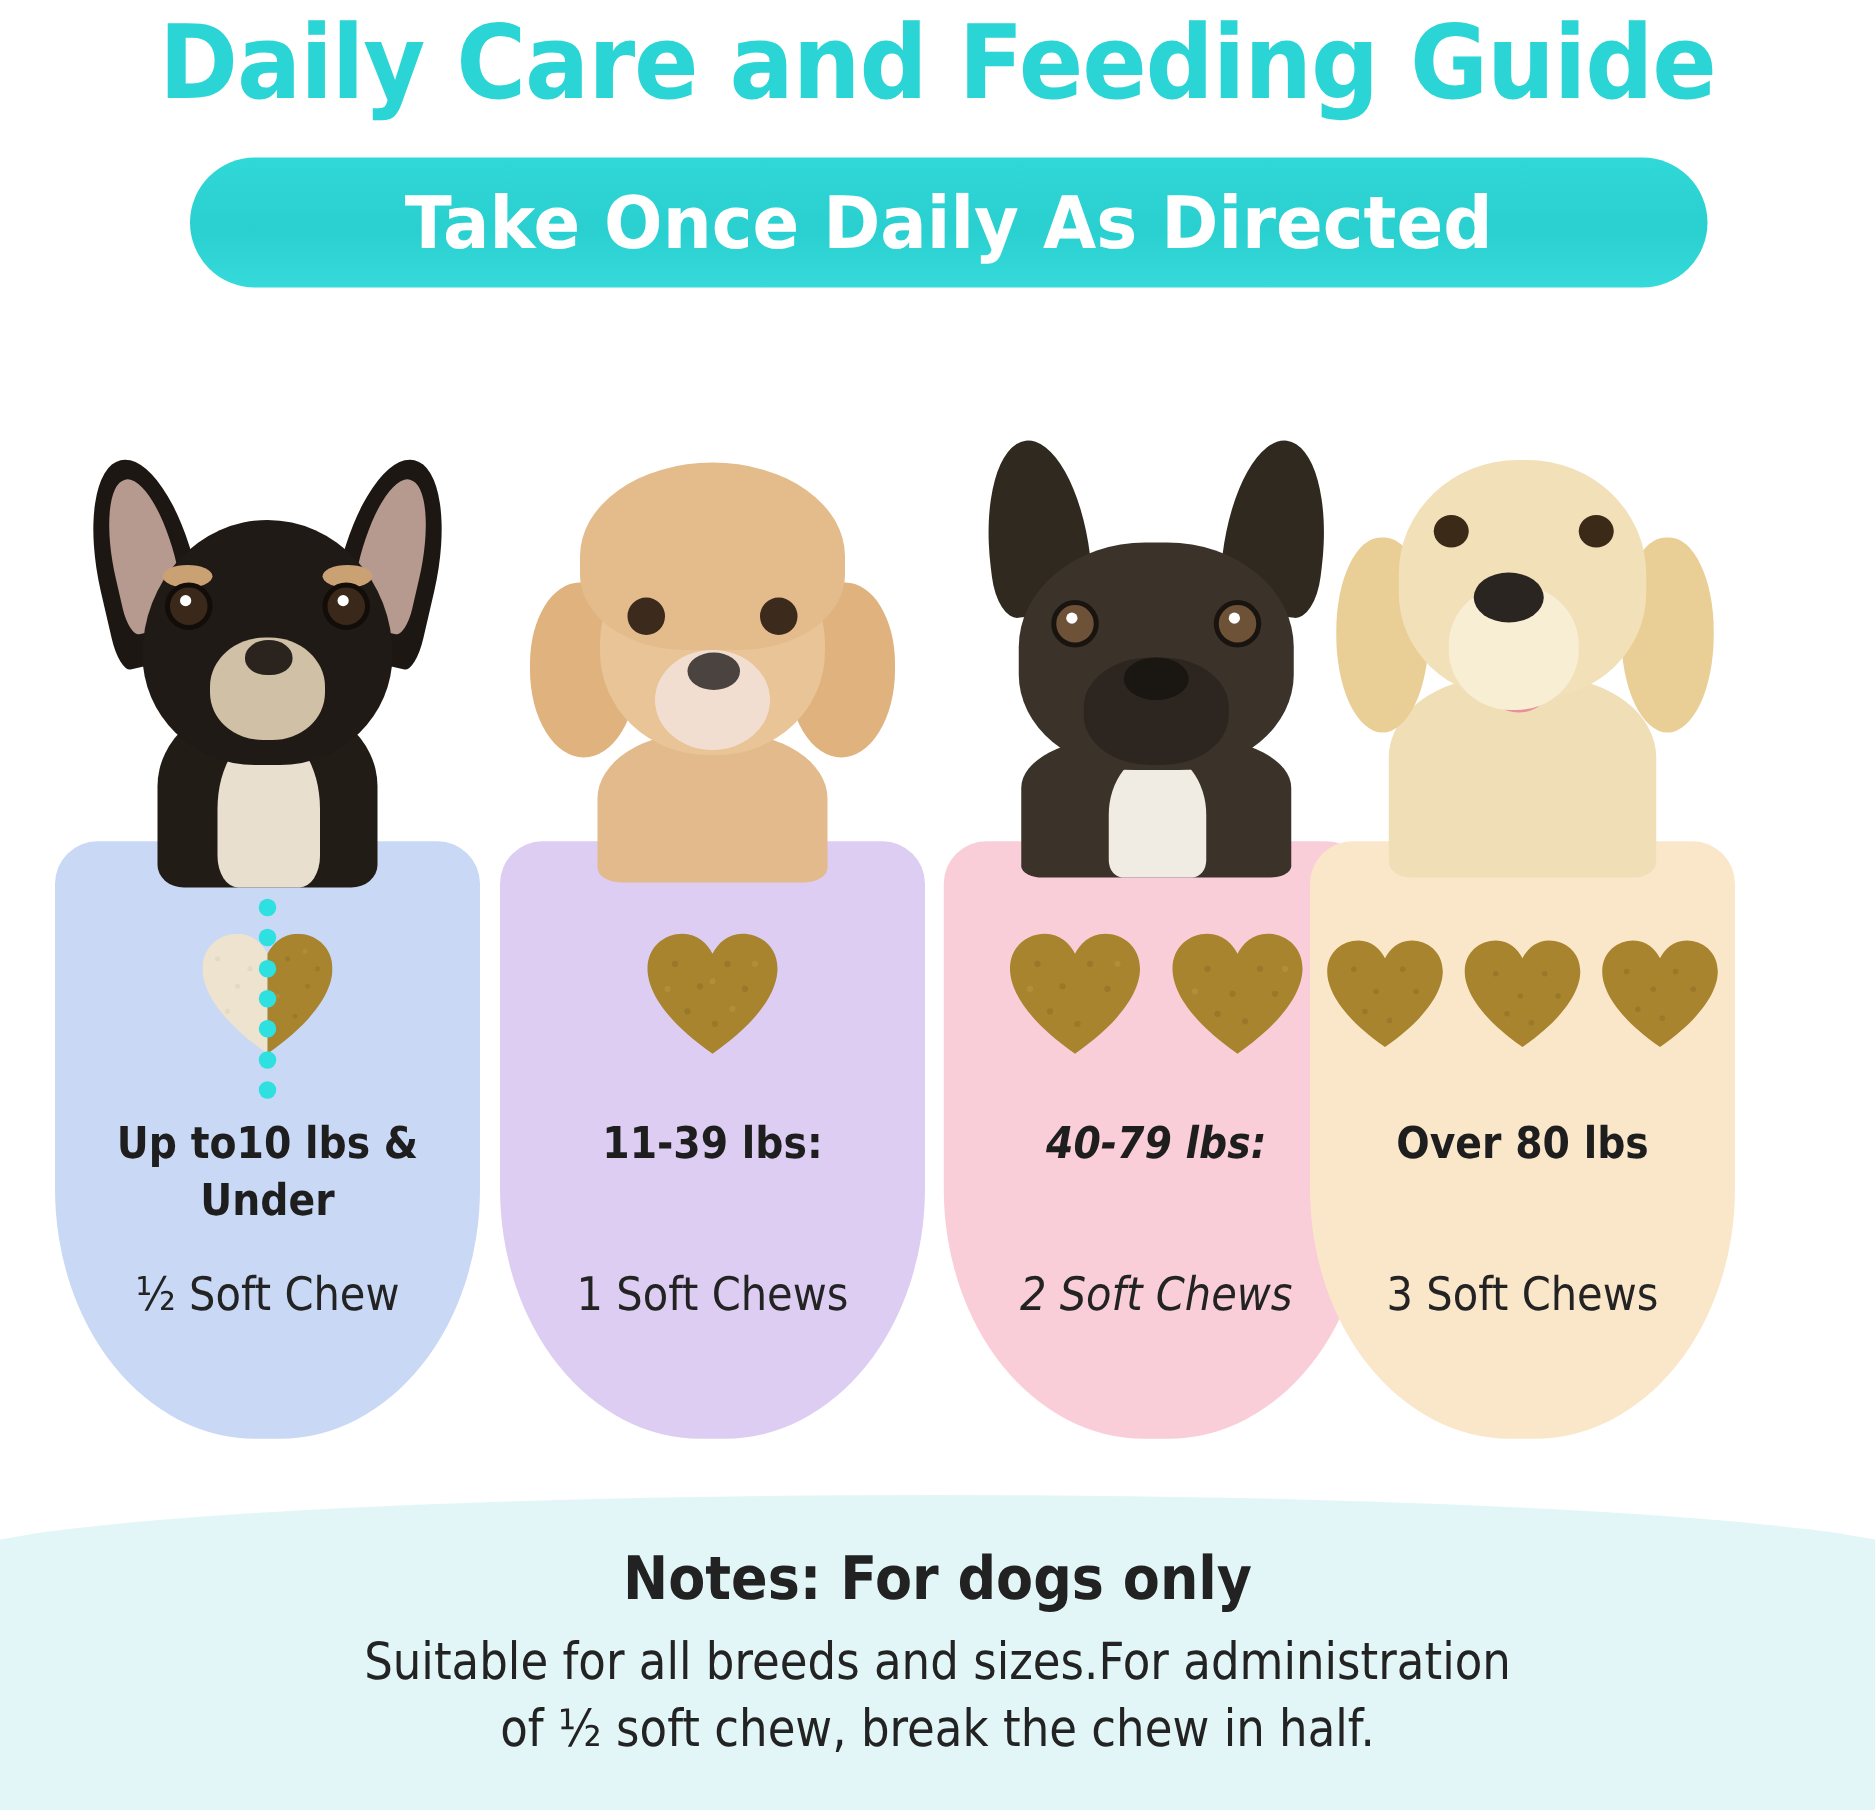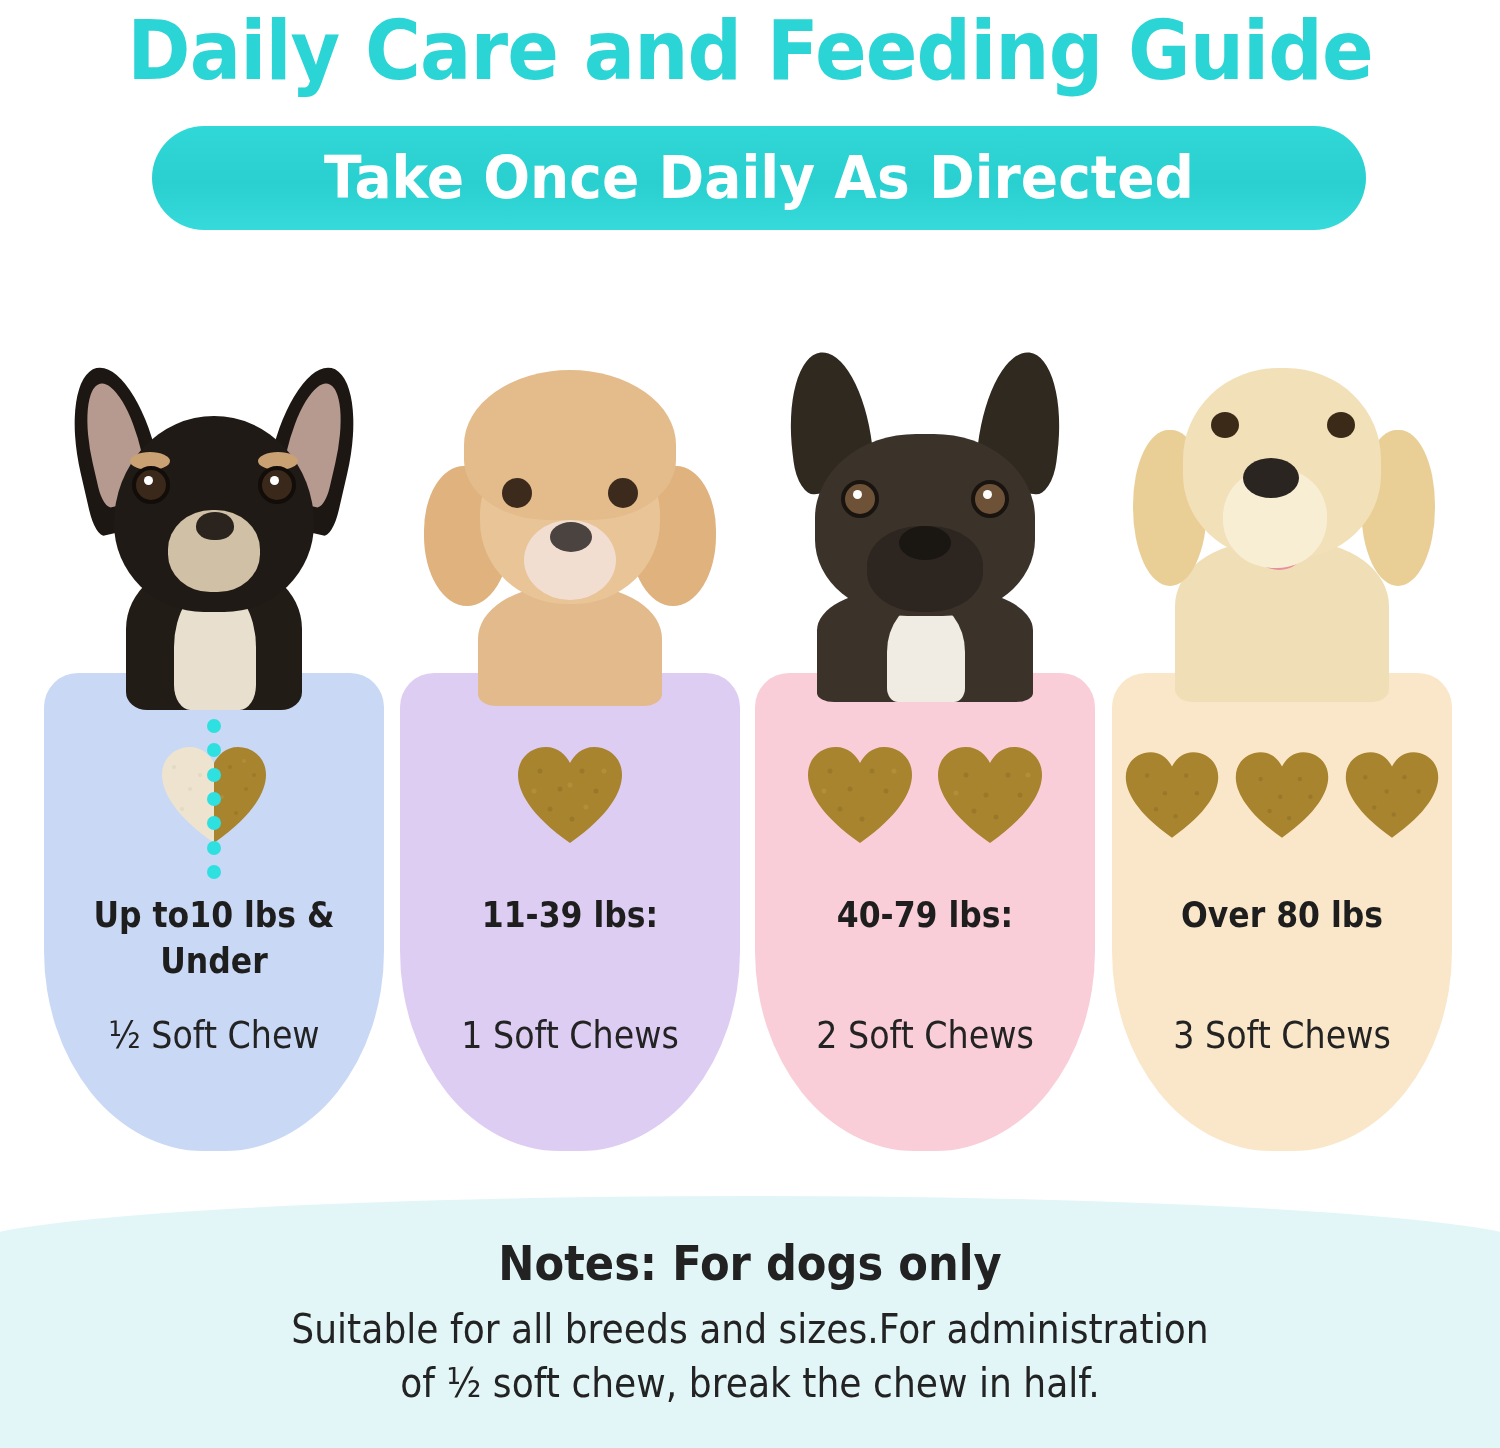--- a/index.html
+++ b/index.html
@@ -61,22 +61,22 @@
   }
 
   .card-col {
     position: absolute;
     top: 0;
     width: 340px;
     height: 880px;
   }
   .card-col.c0 { left: 44px; }
   .card-col.c1 { left: 400px; }
-  .card-col.c2 { left: 755px; }
-  .card-col.c3 { left: 1112px; }
+  .card-col.c2 { left: 755px; font-style: italic; }
+  .card-col.c3 { left: 1048px; }
 
   
   .dog-wrap {
     position: absolute;
     left: 0;
     top: 0;
     width: 340px;
     height: 400px;
     z-index: 3;
     overflow: visible;

